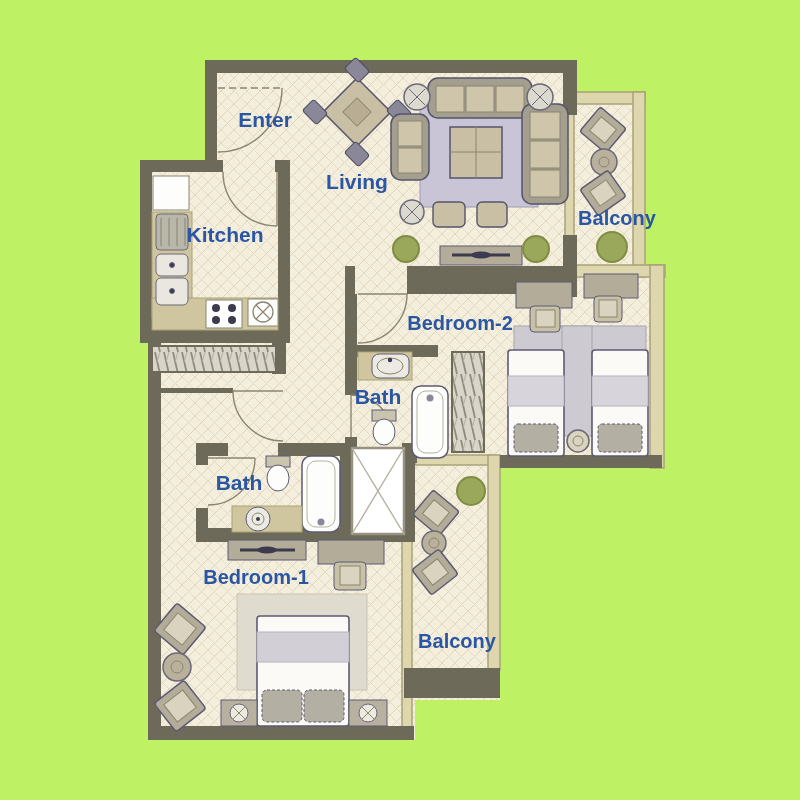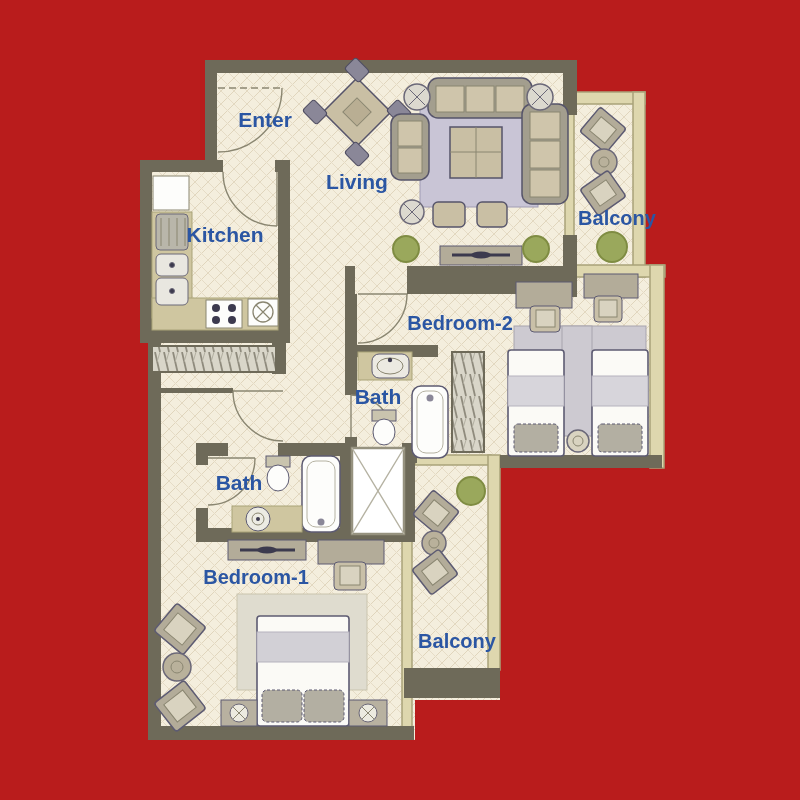--- a/index.html
+++ b/index.html
@@ -1,16 +1,16 @@
 <!DOCTYPE html>
 <html><head>
 <meta charset="utf-8">
 <style>
   html,body{margin:0;padding:0;background:#ffffff;}
-  .stage{width:800px;height:800px;position:relative;background:#b91c1c;overflow:hidden;}
+  .stage{width:800px;height:800px;position:relative;background:#bef264;overflow:hidden;}
   svg{display:block;}
   text.room-label{
     font-family:"Liberation Sans", sans-serif;
     font-weight:bold;
     fill:#2b56a3;
     text-anchor:middle;
   }
   .lbl-21{font-size:21px;}
   .lbl-20{font-size:20px;}
 </style>

